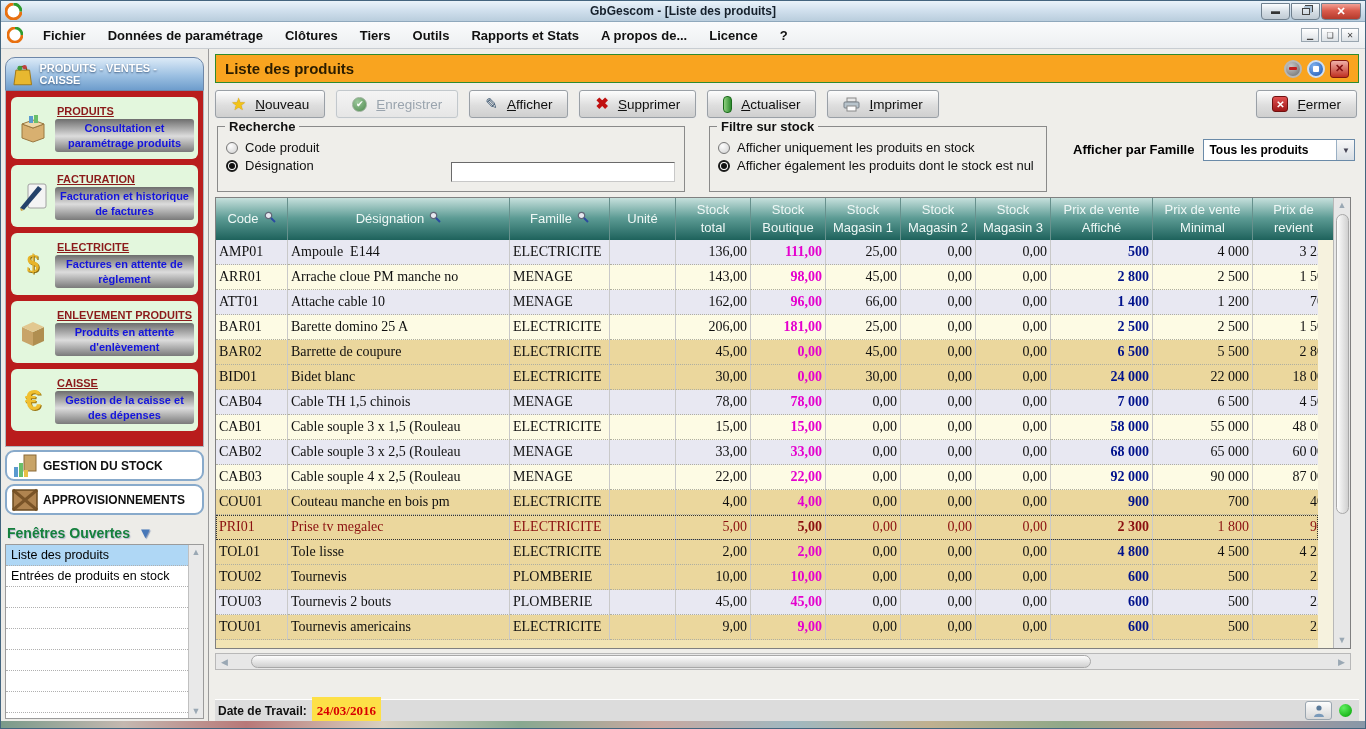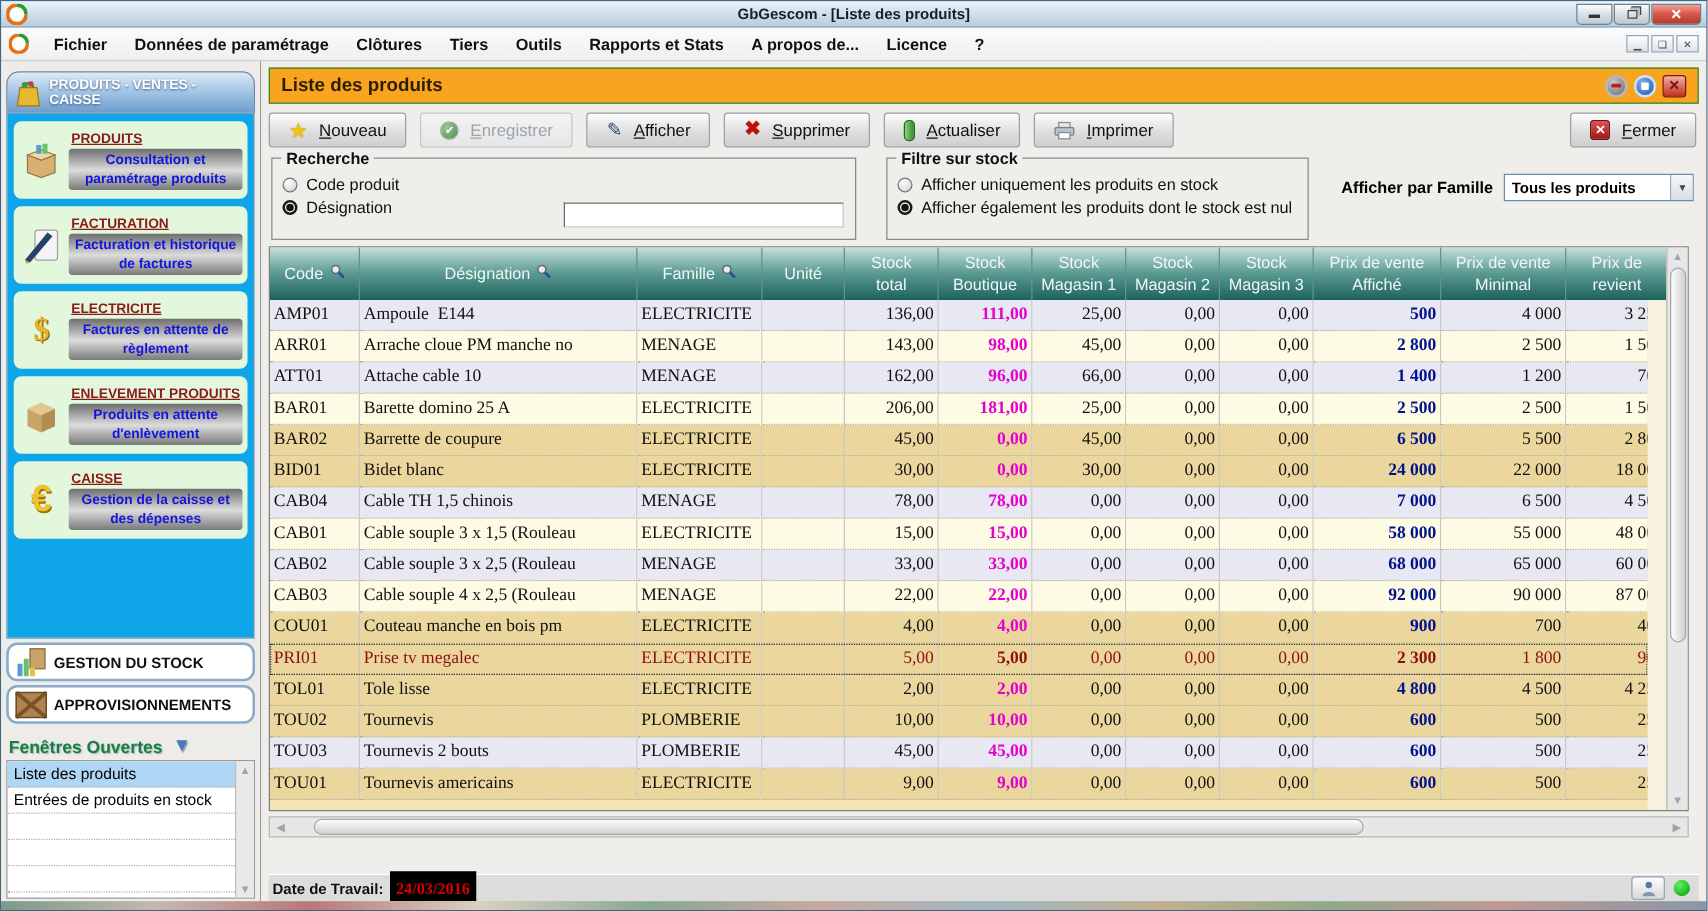--- a/index.html
+++ b/index.html
@@ -23,21 +23,21 @@
   .menu-item{padding:3px 11px;font-weight:bold;color:#101010;cursor:default}
   .mdibtns{margin-left:auto;display:flex;gap:2px}
   .mdib{width:18px;height:14px;border:1px solid #9AA6B0;background:linear-gradient(180deg,#fff,#DDE2E6);font-size:8px;color:#444;display:flex;align-items:center;justify-content:center}
   .applogo{width:17px;height:17px;margin-right:8px;flex:0 0 auto}
   
   .content{flex:1;display:flex;overflow:hidden;background:#EDECE8}
   
   .sidebar{width:208px;flex:0 0 208px;padding:8px 4px 2px 4px;display:flex;flex-direction:column;border-right:1px solid #9B9B9B;background:#EDECE8}
   .nav-header{height:34px;border-radius:10px 10px 0 0;background:linear-gradient(180deg,#DCEAF7,#9CC0E2 55%,#6E9DCC);border:1px solid #6E87A8;display:flex;align-items:center;padding:0 6px;gap:6px}
   .nav-header span{color:#fff;font-weight:bold;font-size:11px;text-shadow:0 1px 2px #3A5A80}
-  .nav-panel{background:#0ea5e9;border:1px solid #AEB6BE;border-top:none;padding:6px 5px;height:420px;overflow:hidden}
+  .nav-panel{background:#b91c1c;border:1px solid #AEB6BE;border-top:none;padding:6px 5px;height:356px;overflow:hidden}
   .navcard{background:#E3F7DD;border-radius:6px;margin-bottom:6px;padding:3px 4px;height:62px;display:flex;align-items:center;gap:4px}
   .navcard .icn{width:36px;flex:0 0 36px;height:40px;display:flex;align-items:center;justify-content:center}
   .navcard .right{flex:1;min-width:0}
   .nav-title{color:#8B1A1A;font-weight:bold;font-size:11px;text-decoration:underline;display:block;margin:1px 0 2px 2px}
   .nav-btn{background:linear-gradient(180deg,#6E6E6E,#DCDCDC 52%,#7A7A7A);color:#1414DC;font-weight:bold;font-size:11px;text-align:center;border-radius:3px;padding:2px 3px;min-height:32px;display:flex;align-items:center;justify-content:center;line-height:1.3}
   .stockbar{height:31px;border:2px solid #88AACB;border-radius:9px;background:#fff;display:flex;align-items:center;gap:4px;padding:0 4px;margin-top:3px;font-weight:bold;font-size:12px;color:#101010}
   .stockbar .icn{width:28px;height:26px;display:flex;align-items:center;justify-content:center}
   .fen-title{margin:10px 2px 3px 2px;display:flex;align-items:center;gap:8px}
   .fen-title b{color:#15803d;font-size:14px;text-shadow:1px 1px 1px #B8B8D0}
   .fen-tri{color:#4878B8;font-size:15px;line-height:10px;text-shadow:1px 1px 1px #8898B8}
@@ -108,21 +108,21 @@
   .vscroll .sarrow.bottom{margin-top:auto;margin-bottom:3px}
   
   .hscroll{margin-top:4px;width:1136px;height:17px;background:#E7E7E7;border:1px solid #B8B8B8;display:flex;align-items:center;flex:0 0 auto}
   .hscroll .thumb{height:13px;width:840px;margin-left:18px;border:1px solid #A8A8A8;border-radius:7px;background:linear-gradient(180deg,#FDFDFD,#D0D0D0)}
   .hscroll .sarrow{padding:0 5px}
   .hscroll .sarrow.right{margin-left:auto}
   
   .marquee{margin-top:5px;height:22px;border-radius:2px;background:linear-gradient(180deg,#D8ECE9,#3E837C 48%,#11524C);color:#fff;font-weight:bold;font-size:12.5px;text-align:center;line-height:22px;white-space:nowrap;overflow:hidden;flex:0 0 auto}
   .statusbar{margin-top:auto;height:22px;background:#DCDCDC;border-top:1px solid #FFF;display:flex;align-items:center;flex:0 0 auto;padding:0 3px}
   .sb-label{font-size:12px;font-weight:bold;color:#101010}
-  .sb-date{margin-left:5px;background:#000000;color:#D80000;font-weight:bold;font-size:13px;padding:6px 5px;font-family:"Liberation Serif",serif}
+  .sb-date{margin-left:5px;background:#fde047;color:#D80000;font-weight:bold;font-size:13px;padding:6px 5px;font-family:"Liberation Serif",serif}
   .personbtn{margin-left:auto;width:27px;height:19px;border:1px solid #9AA6B0;border-radius:3px;background:linear-gradient(180deg,#FDFDFD,#D8D8D8);display:flex;align-items:center;justify-content:center}
   .green-dot{width:13px;height:13px;border-radius:50%;background:radial-gradient(circle at 35% 30%,#60F060,#00A000);margin:0 4px 0 7px}
   .desktop-strip{height:7px;background:linear-gradient(90deg,#7A9A8A,#C4B8B0 9%,#B87878 18%,#D8D0C0 28%,#88A890 38%,#C8A8A0 48%,#A0B8C0 58%,#C0B090 68%,#90A888 78%,#C09890 88%,#8898A8 100%)}
 </style>
 </head>
 <body>
 
 <div class="window">
   <div class="titlebar">
     <span class="applogo">

